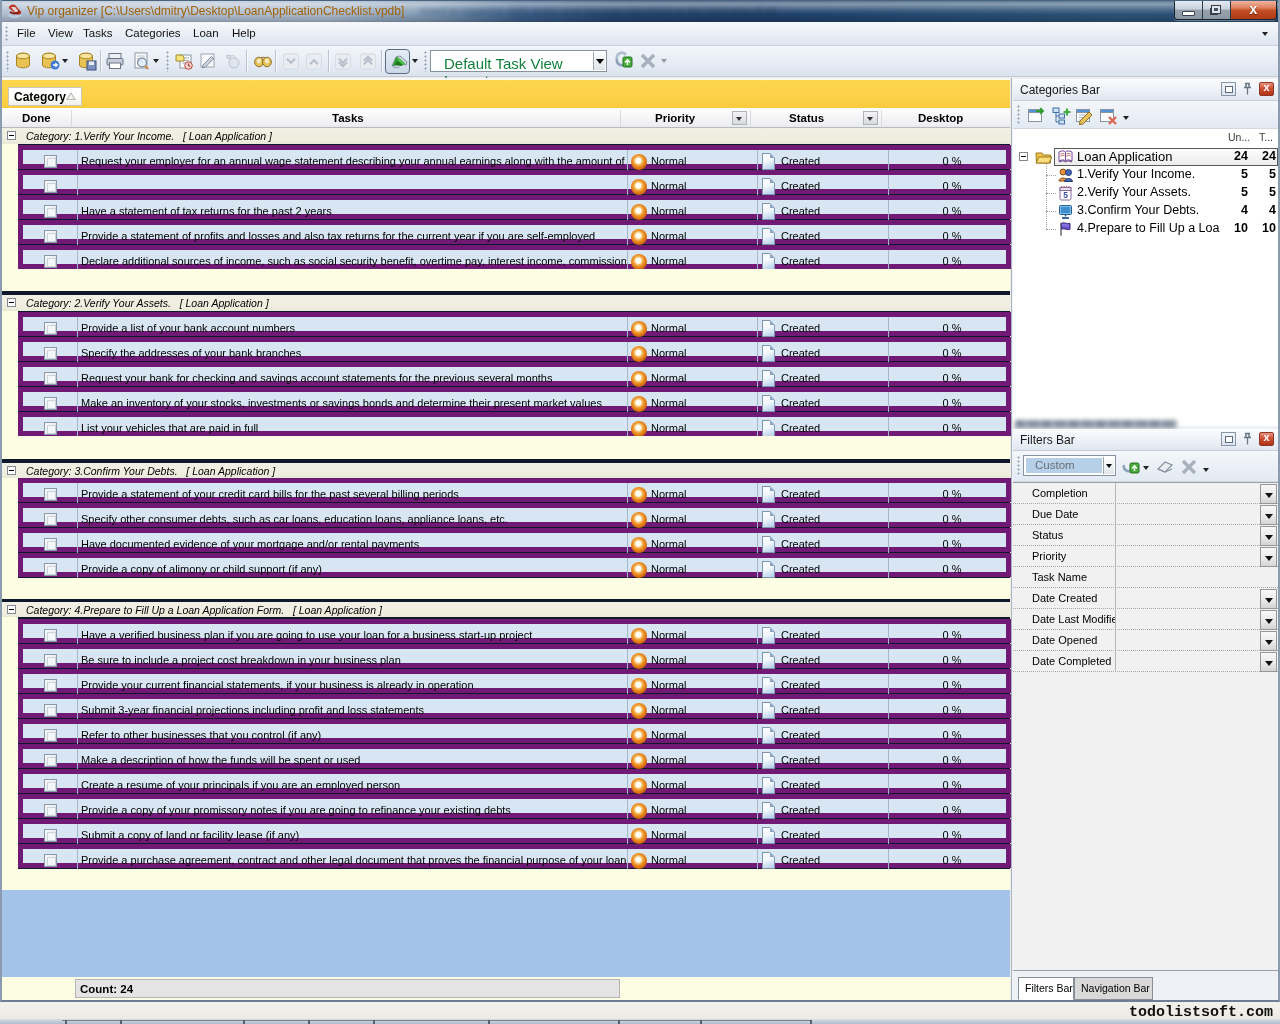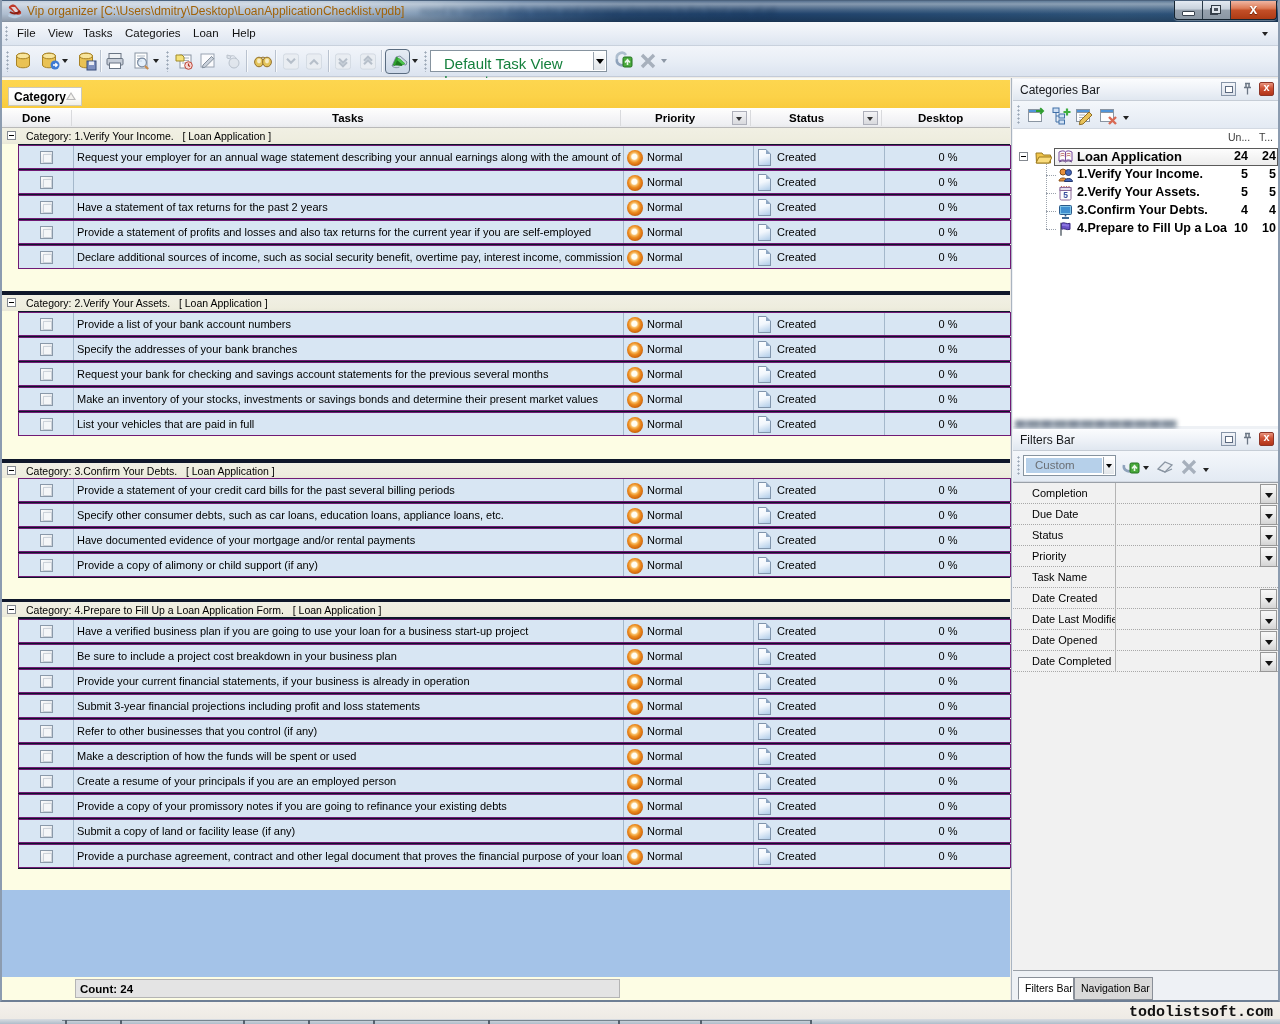--- a/index.html
+++ b/index.html
@@ -39,27 +39,27 @@
 #groupband{position:absolute;left:0;top:0;width:1008px;height:30px;background:linear-gradient(180deg,#fdd64f 0,#fcd248 60%,#f9cb3c 100%);border-top:2px solid #f8f9f6}
 #catbtn{position:absolute;left:6px;top:7px;width:74px;height:19px;background:linear-gradient(180deg,#ffffff 0,#fdfdfc 60%,#efeee8 100%);border:1px solid #cbc9bd}
 #catbtn b{position:absolute;left:5px;top:2px;font-size:12px;color:#000}
 #catbtn i{position:absolute;right:5px;top:4px;width:0;height:0;border-left:5px solid transparent;border-right:5px solid transparent;border-bottom:8px solid #b9b9b9}
 #catbtn i:after{content:"";position:absolute;left:-3.5px;top:2px;border-left:3.5px solid transparent;border-right:3.5px solid transparent;border-bottom:5.6px solid #f4f3ef}
 #hdrrow{position:absolute;left:0;top:30px;width:1008px;height:20px;background:linear-gradient(180deg,#fffffd 0,#f6f6f8 45%,#eff0f3 85%,#e8e9ec 100%);border-bottom:1px solid #b9b9b9}
 .hlbl{position:absolute;top:4px;font-size:11.5px;font-weight:bold;color:#000}
 .hline{position:absolute;top:2px;width:1px;height:16px;background:#d9dadd}
 .fbtn{position:absolute;top:3px;width:15px;height:14px;background:linear-gradient(180deg,#f4f4f6,#d9dade);border:1px solid #aeb0ba}
 .fbtn:after{content:"";position:absolute;left:3px;top:5px;border-left:3.5px solid transparent;border-right:3.5px solid transparent;border-top:4px solid #333}
-.ghdr{position:absolute;left:0;width:1008px;background:linear-gradient(180deg,#f1f0e4 0,#eeedde 80%,#e9e8d8 100%);}
+.ghdr{position:absolute;left:0;width:1008px;background:linear-gradient(180deg,#f1f0e4 0,#eeedde 80%,#e9e8d8 100%);font-style:italic;}
 .ghdr .gtext{position:absolute;left:24px;top:2px;font-size:10.5px;color:#000;white-space:nowrap}
 .minus{position:absolute;left:5px;top:3px;width:9px;height:9px;background:#fff;border:1px solid #848990}
 .minus:after{content:"";position:absolute;left:1px;top:3px;width:5px;height:1px;background:#000}
 .ystrip{position:absolute;left:0;width:1008px;background:#fdfde4}
 .lstrip{position:absolute;left:0;width:16px;background:#fdfde4}
-.trow{position:absolute;left:16px;width:993px;height:24px;background:#d8e6f3;border:1px solid #701a75}
+.trow{position:absolute;left:16px;width:993px;height:24px;background:#d8e6f3;border:5px solid #701a75}
 .trow .nm{position:absolute;left:58px;top:5px;font-size:11px;color:#000;white-space:nowrap;width:545px;overflow:hidden}
 .cl{position:absolute;top:0;width:1px;height:22px;background:#a4b8cb}
 .cb{position:absolute;left:21px;top:5px;width:13px;height:13px;border:1px solid #8a99a9;background:linear-gradient(135deg,#fdfdfd 0,#e9ecef 50%,#d6dbe1 100%)}
 .cb:after{content:"";position:absolute;left:2px;top:2px;width:7px;height:7px;background:#f4f6f8;border:1px solid #cdd3da}
 .pico{position:absolute;left:608px;top:4px;width:16px;height:16px;border-radius:50%;
  background:radial-gradient(circle at 46% 42%,#fffdf2 0 20%,#f8c06a 30%,#ec8e22 46%,#d86f10 64%,#a85208 82%,#6e3504 100%)}
 .ptxt{position:absolute;left:628px;top:5px;font-size:11px;color:#000}
 .sico{position:absolute;left:739px;top:3px;width:13px;height:17px;background:linear-gradient(160deg,#fdfeff 0,#f2f7fd 45%,#c2d8ee 85%,#b0cce8 100%);border:1px solid #8195ac}
 .sico:after{content:"";position:absolute;right:-1px;top:-1px;width:0;height:0;border-left:5px solid #8ea6c2;border-top:5px solid #d8e6f3;}
 .stxt{position:absolute;left:758px;top:5px;font-size:11px;color:#000}
@@ -75,21 +75,21 @@
 .pbtns{position:absolute;right:4px;top:3px;height:15px;display:flex;gap:4px}
 .pb{width:15px;height:14px;position:relative}
 .pbrest{border:1px solid #8795a8;background:linear-gradient(180deg,#f2f5f9,#dde3ec)}
 .pbrest:after{content:"";position:absolute;left:3px;top:3px;width:6px;height:5px;border:1px solid #5c6a80;background:#fff}
 .pbclose{border:1px solid #8e3527;border-radius:2px;background:linear-gradient(180deg,#e9947e 0,#cd5134 45%,#b23418 100%)}
 .pbclose:after{content:"x";position:absolute;left:0;right:0;top:-2px;text-align:center;color:#fff;font-weight:bold;font-size:11px}
 .ptool{position:absolute;left:1px;width:265px;height:28px;background:linear-gradient(180deg,#f4f7fb,#e3eaf3);border-bottom:1px solid #d3d9e2}
 #cattree{position:absolute;left:1px;top:51px;width:265px;height:297px;background:#fff}
 .thdr{position:absolute;top:2px;font-size:10.5px;color:#3c3c3c}
 .trow2{position:absolute;left:0;width:265px;height:18px}
-.tname{position:absolute;top:1px;font-size:12.5px;font-weight:bold;color:#000;white-space:nowrap}
+.tname{position:absolute;top:1px;font-size:12.5px;font-weight:normal;color:#000;white-space:nowrap}
 .tnum{position:absolute;top:1px;font-size:12.5px;font-weight:bold;color:#000;text-align:right}
 #ghostbar{position:absolute;left:3px;top:342px;width:162px;height:8px;filter:blur(2px);opacity:.65;
  background:repeating-linear-gradient(90deg,#3a4c64 0 9px,#6a7a8e 9px 13px,#44566c 13px 24px,#70808f 24px 27px)}
 
 #fpanel{position:absolute;left:0px;top:351px;width:267px;height:573px}
 #fcombo{position:absolute;left:10px;top:4px;width:93px;height:21px;background:#fff;border:1px solid #86939f}
 #fcombo .sel{position:absolute;left:2px;top:2px;width:76px;height:15px;background:#b6d0ea}
 #fcombo .sel span{position:absolute;left:9px;top:1px;font-size:11.5px;color:#6b6f74}
 #fcombo .cb2{position:absolute;right:1px;top:1px;width:11px;height:17px;background:linear-gradient(180deg,#fff,#e2e6ea);border-left:1px solid #9aa4ae}
 #fcombo .cb2:after{content:"";position:absolute;left:1.5px;top:7px;border-left:3.5px solid transparent;border-right:3.5px solid transparent;border-top:4.5px solid #000}

